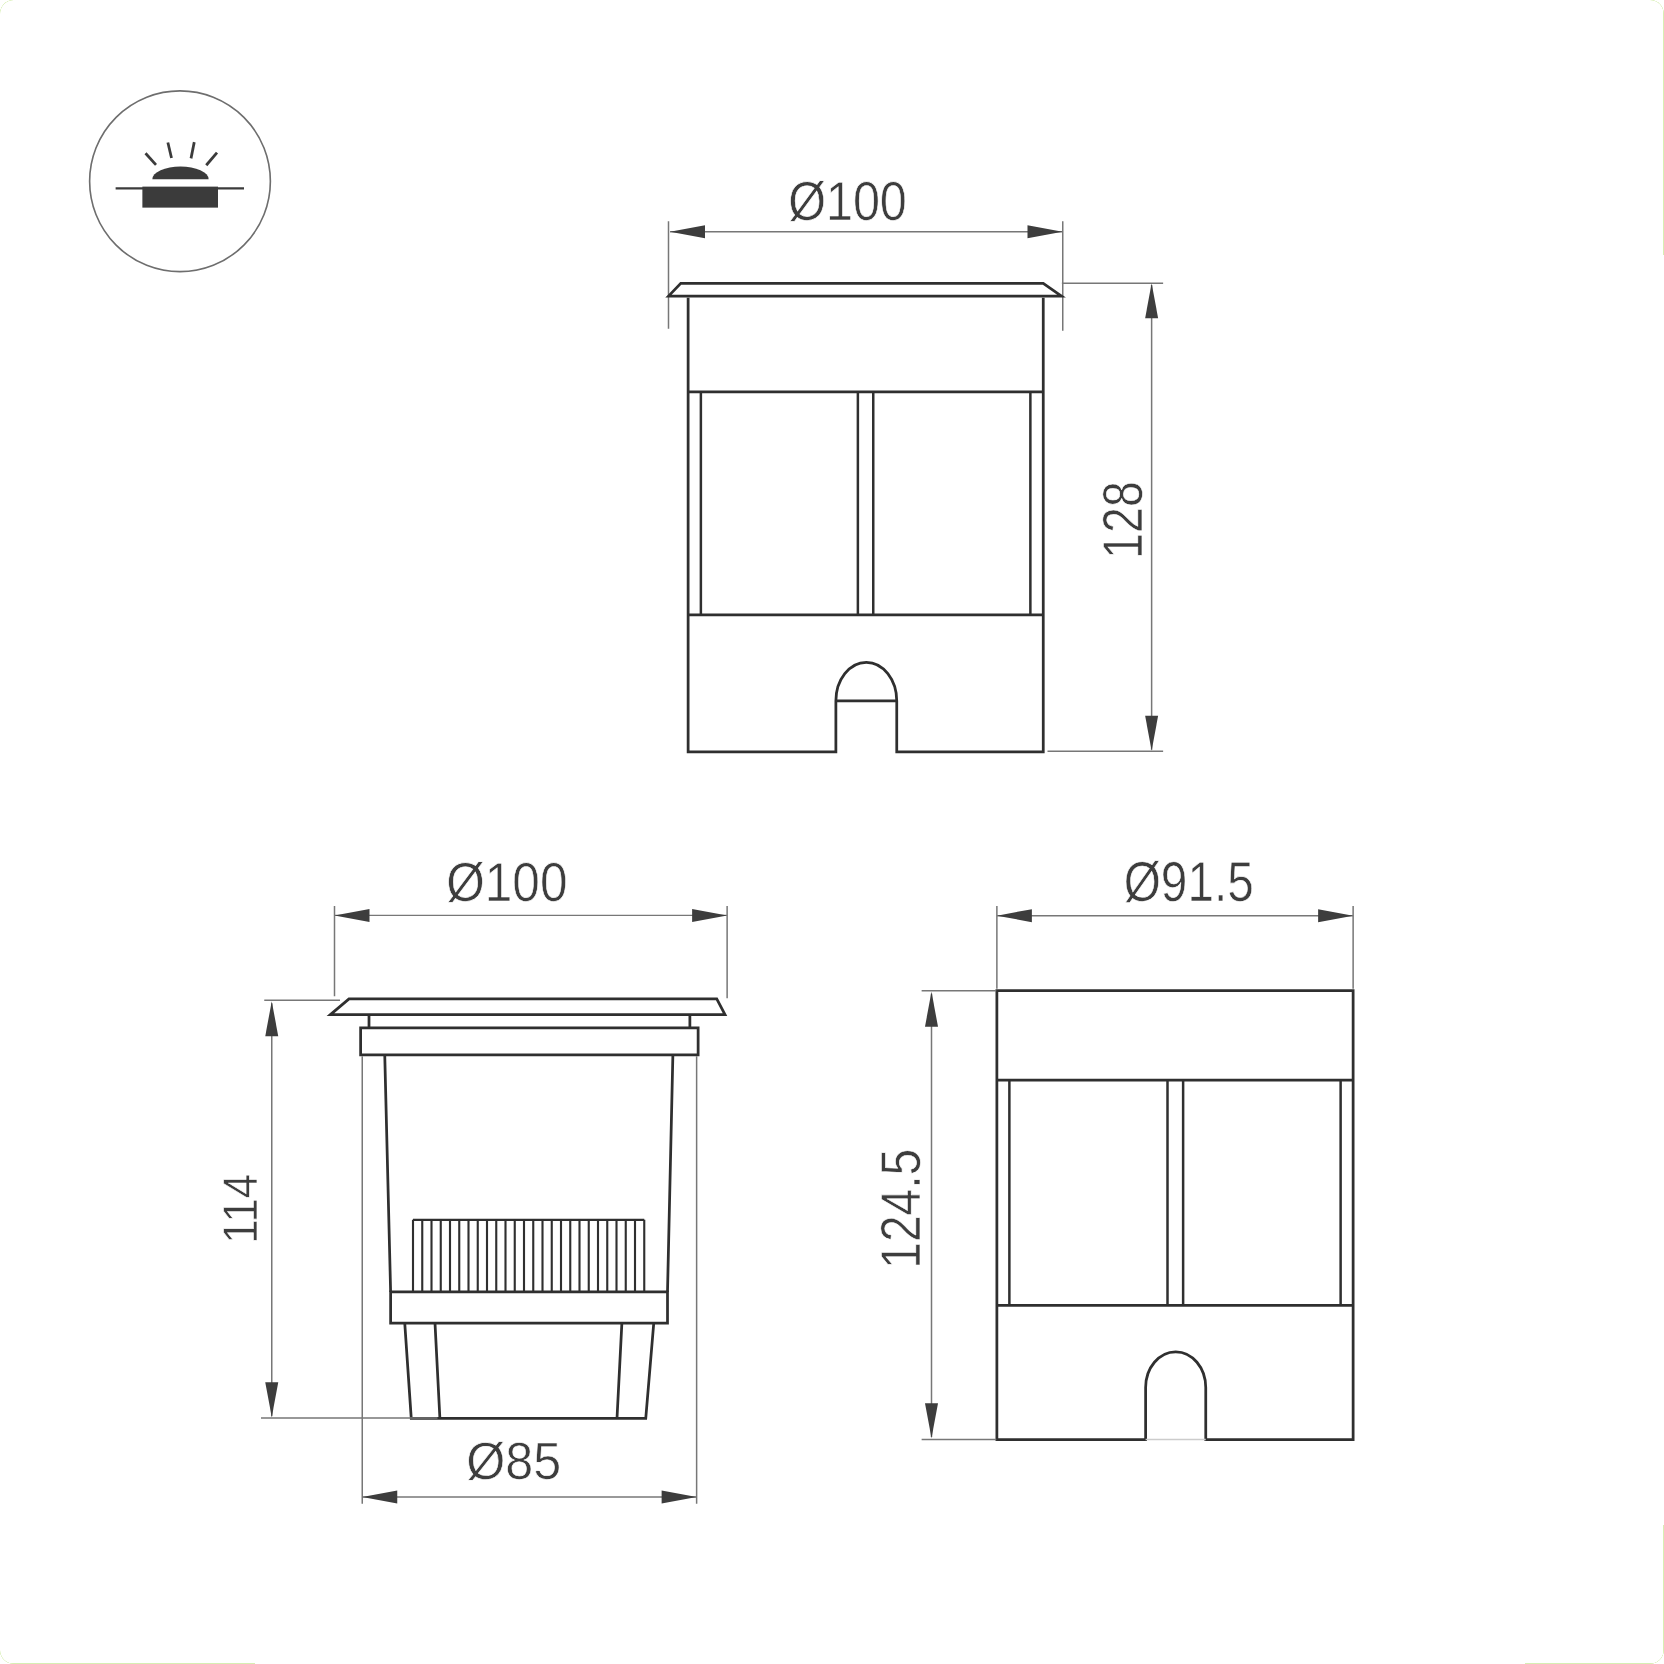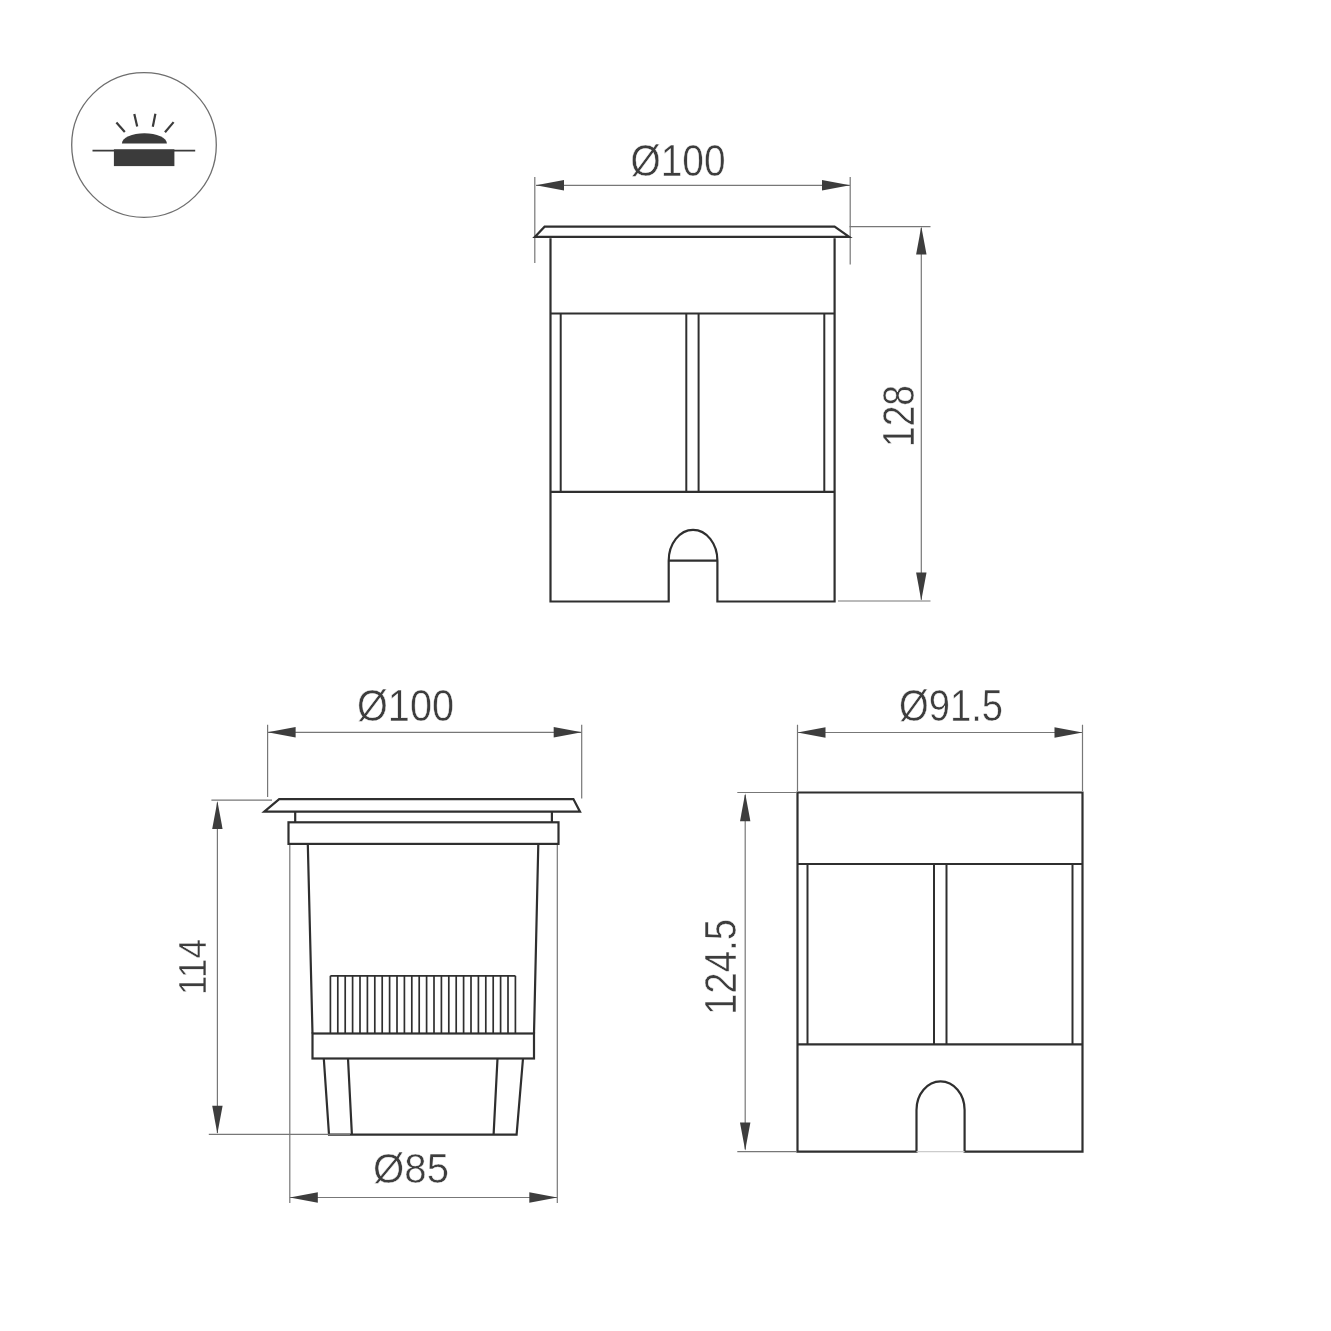--- a/index.html
+++ b/index.html
@@ -1,16 +1,16 @@
 <!DOCTYPE html>
 <html><head>
 <meta charset="utf-8">
 <style>
   html,body{margin:0;padding:0;background:#ffffff;}
-  .page{width:1331px;height:1331px;position:relative;background:#84cc16;overflow:hidden;}
+  .page{width:1331px;height:1331px;position:relative;background:#84cc16;overflow:hidden;border-radius:11px;}
   text{font-family:"Liberation Sans", sans-serif;fill:#3d3d3d;stroke:#ffffff;stroke-width:0.5;}
 </style>
 </head>
 <body>
 <div class="page">
 <svg width="1331" height="1331" viewBox="0 0 1331 1331" xmlns="http://www.w3.org/2000/svg">
 <rect x="0" y="0" width="1331" height="1331" fill="#ffffff"></rect>
 
 <circle cx="144" cy="145" r="72.3" fill="none" stroke="#6e6e6e" stroke-width="1.3"></circle>
 

